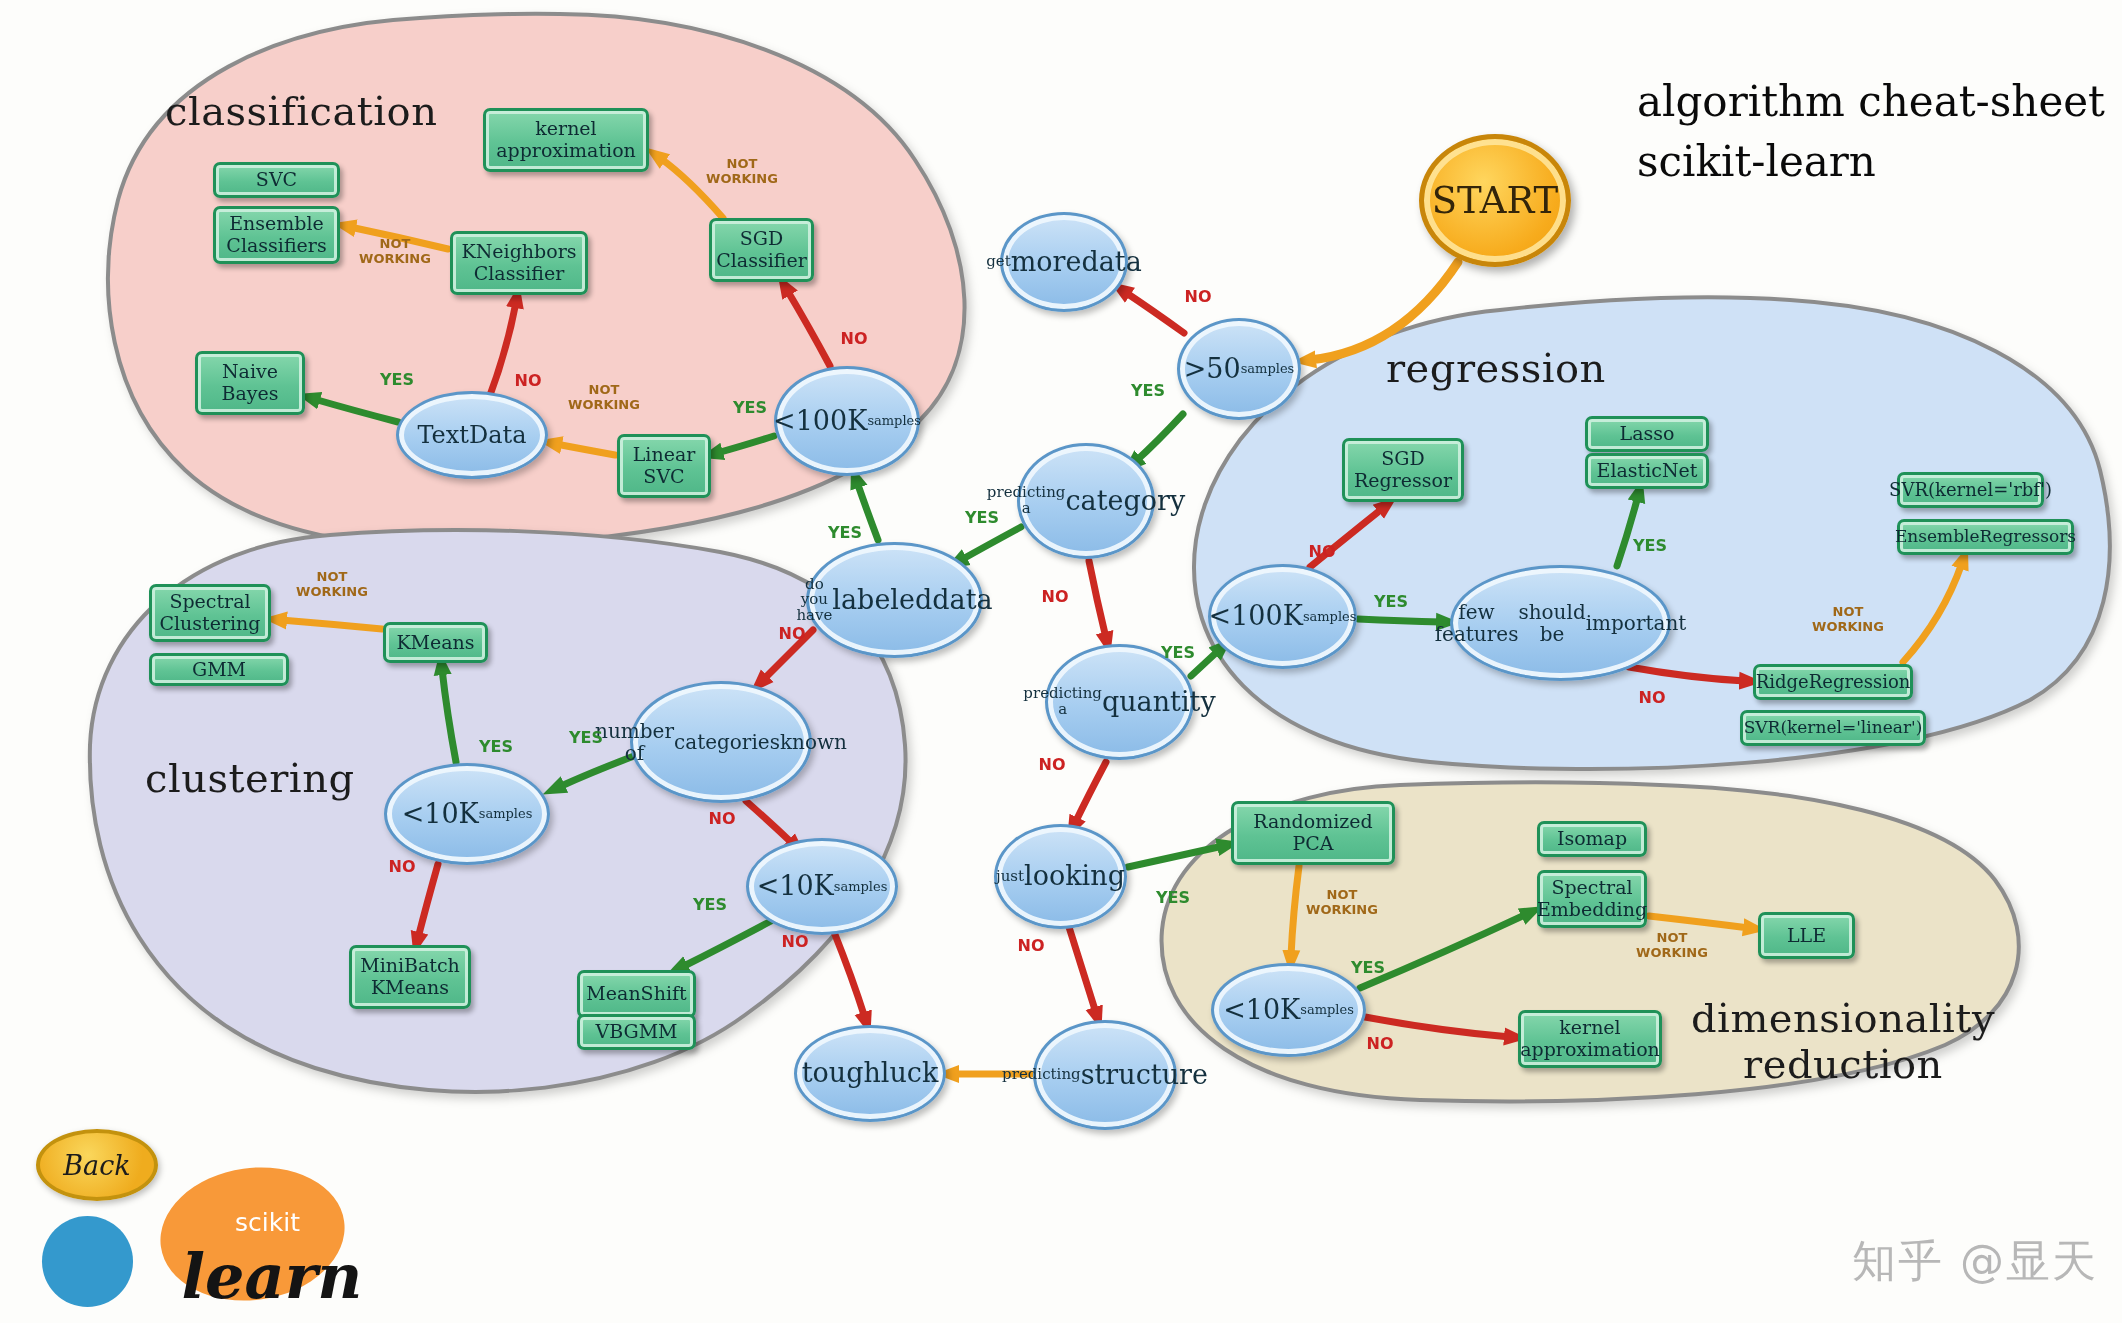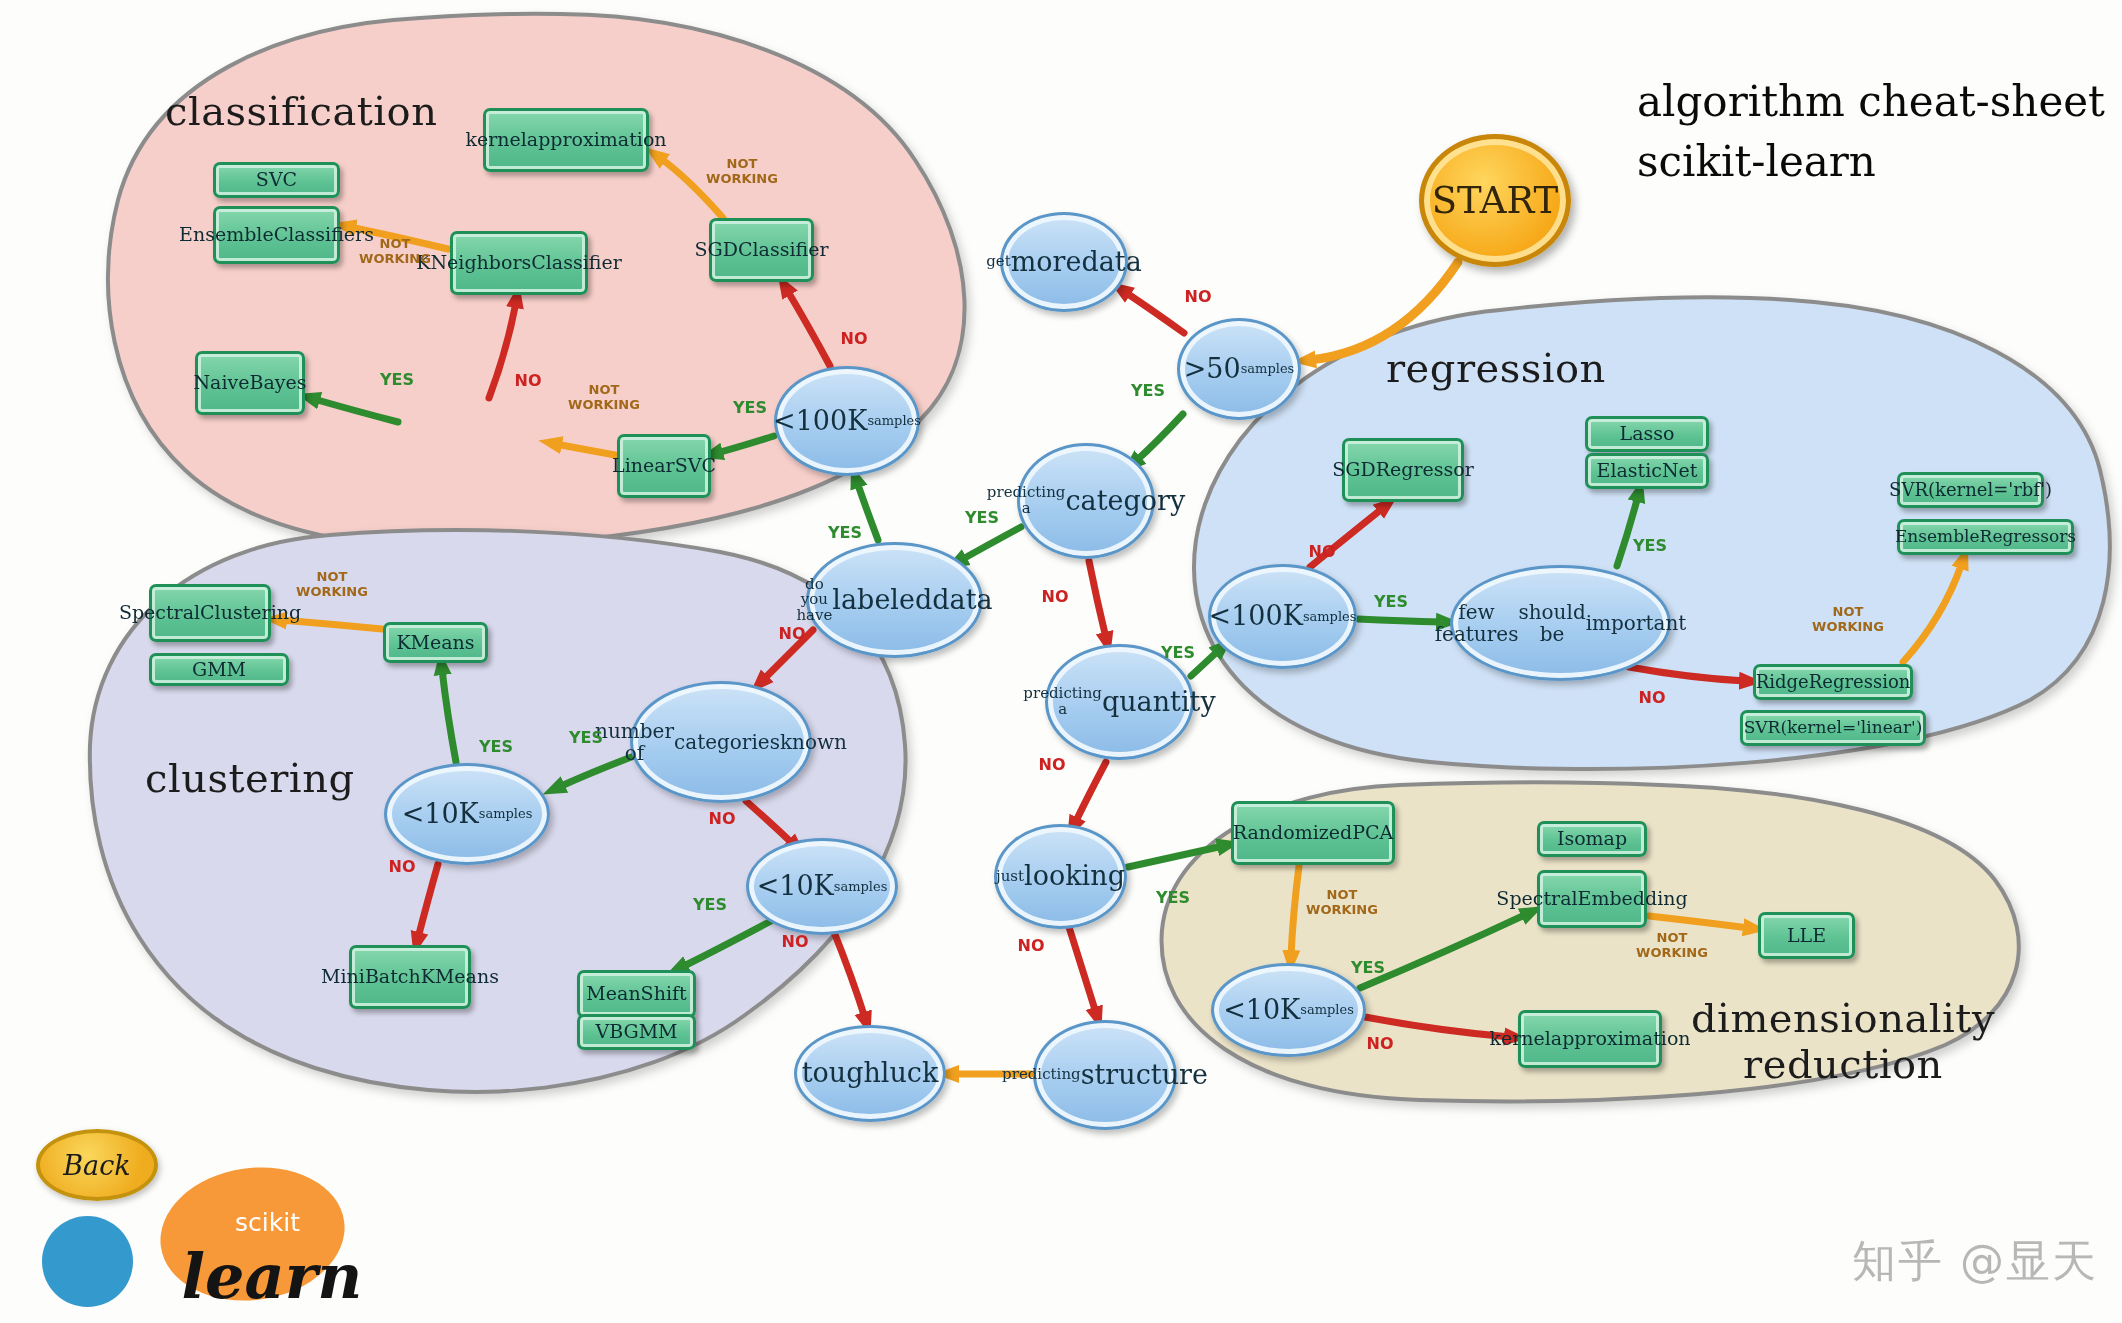--- a/index.html
+++ b/index.html
@@ -26,21 +26,21 @@
   .nbig  { font-size:27px; }
   .nmid  { font-size:20px; line-height:1.12; }
   .nsmall{ font-size:15px; }
   .nsub  { font-size:13px; }
 
   .box {
     position:absolute; z-index:2; border-radius:7px;
     border:3px solid #1f9158;
     background:linear-gradient(180deg,#85d7ac 0%,#5fc394 55%,#4fb788 100%);
     box-shadow: inset 0 0 0 3px rgba(205,240,222,.9), 3px 4px 5px rgba(0,0,0,.3);
-    display:flex; align-items:center; justify-content:center;
+    display:flex; flex-direction:column; align-items:center; justify-content:center;
     text-align:center; color:#0e2b33; font-size:19px; line-height:1.14;
   }
   .fs18 { font-size:18px; }
   .fs17 { font-size:17px; }
 
   .start {
     position:absolute; z-index:2; border-radius:50%;
     border:5px solid #c8860a;
     background:radial-gradient(circle at 42% 35%, #ffd65e 0%, #f7ab1c 65%, #ec9c10 100%);
     box-shadow: inset 0 0 0 6px rgba(255,232,160,.85), 4px 5px 8px rgba(0,0,0,.3);
@@ -171,20 +171,24 @@
   </div>
   <div class="ellipse" style="left:806px;top:542px;width:177px;height:116px">
     <div class="nsmall">do you have</div>
     <div class="nbig">labeled</div>
     <div class="nbig">data</div>
   </div>
   <div class="ellipse" style="left:774px;top:366px;width:146px;height:110px">
     <div class="nbig">&lt;100K</div>
     <div class="nsub">samples</div>
   </div>
+  <div class="ellipse" style="left:396px;top:391px;width:152px;height:88px">
+    <div class="nbig" style="font-size:24px">Text</div>
+    <div class="nbig" style="font-size:24px">Data</div>
+  </div>
   <div class="ellipse" style="left:1045px;top:644px;width:149px;height:116px">
     <div class="nsmall">predicting a</div>
     <div class="nbig">quantity</div>
   </div>
   <div class="ellipse" style="left:1208px;top:564px;width:149px;height:105px">
     <div class="nbig">&lt;100K</div>
     <div class="nsub">samples</div>
   </div>
   <div class="ellipse" style="left:1450px;top:565px;width:221px;height:116px">
     <div class="nmid">few features</div>

